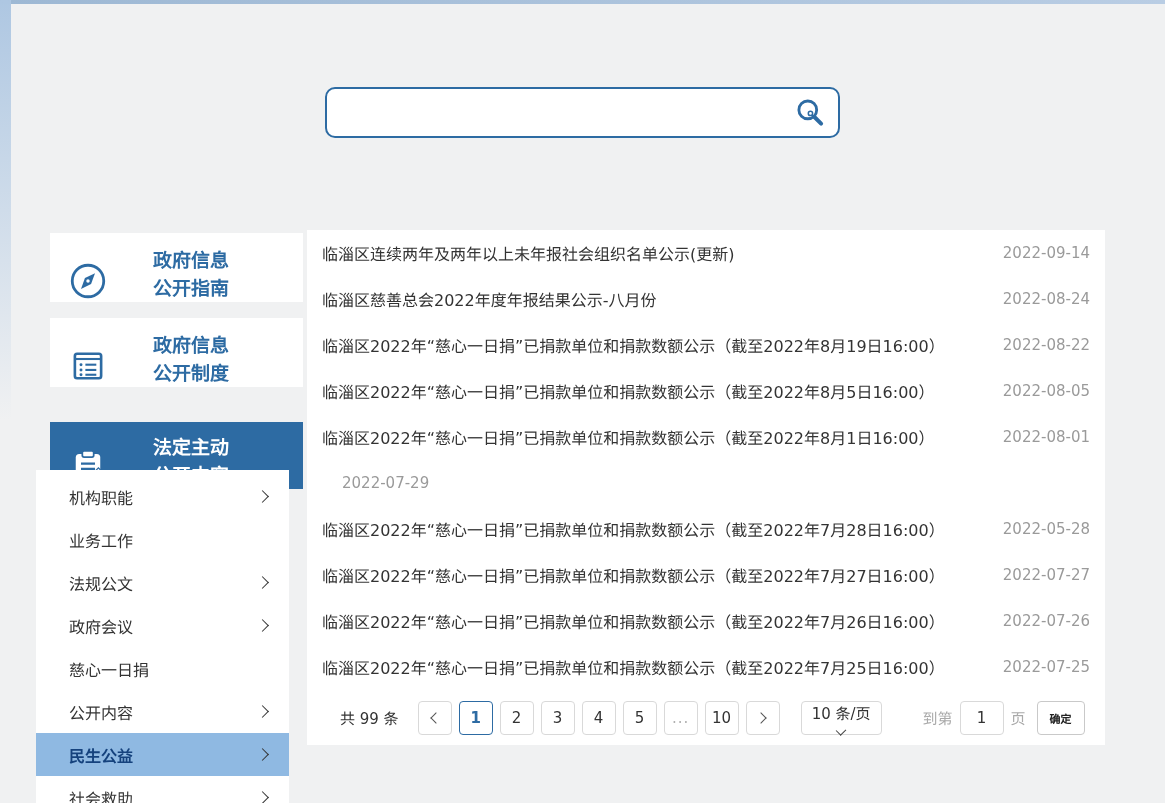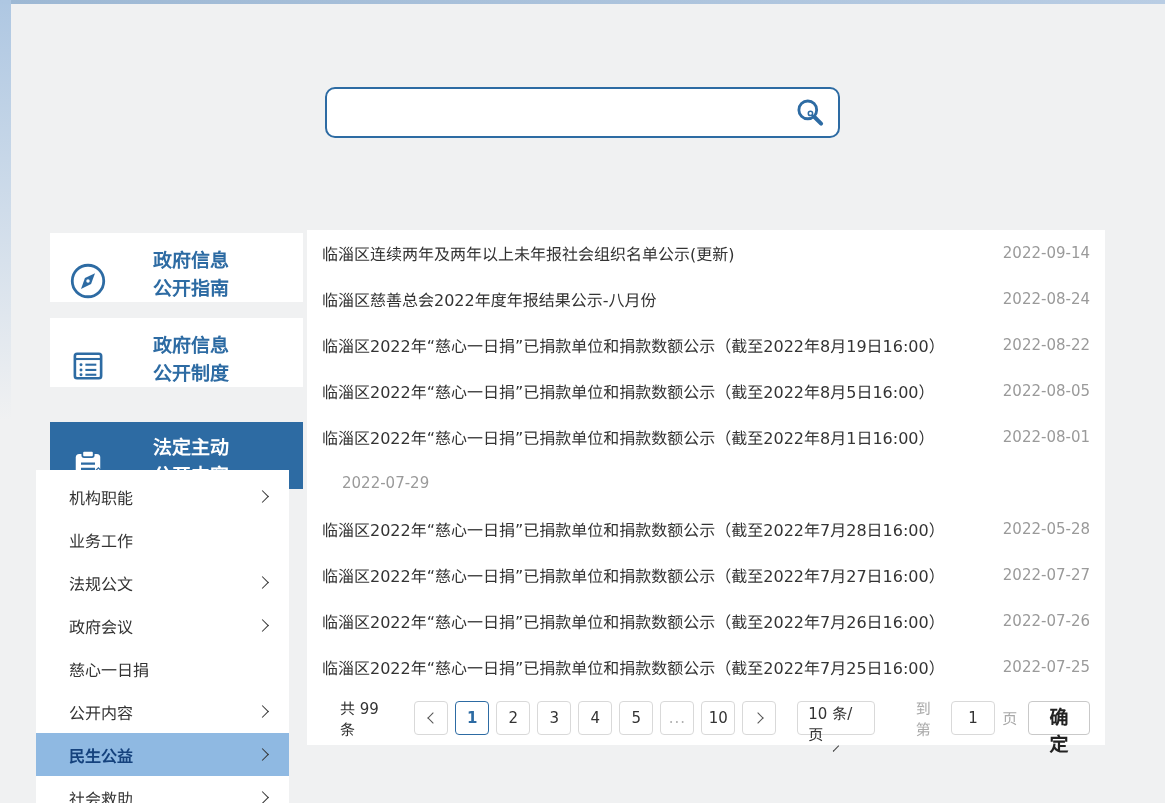--- a/index.html
+++ b/index.html
@@ -108,21 +108,21 @@
     background:#fff; display:flex; align-items:center; gap:8px; padding:0 10px;
     color:#333; cursor:pointer;flex-direction:column;
   }
   .pg-goto-label { color:#a9a9a9; margin-left:34px; }
   .pg-goto-input {
     width:44px; height:34px; border:1px solid #d9d9d9; border-radius:4px;
     text-align:center; font-size:15px; color:#333; outline:none; font-family:inherit;
   }
   .pg-confirm {
     height:34px; padding:0 12px; border:1px solid #c9c9c9; border-radius:4px;
-    background:#fff; font-weight:bold; font-size:19px; color:#222;
+    background:#fff; font-weight:bold; font-size:11px; color:#222;
     cursor:pointer; margin-left:4px; font-family:inherit;
   }
 </style>
 </head>
 <body>
 
 <div class="page">
   <div class="top-strip"></div>
   <div class="left-strip"></div>
 

